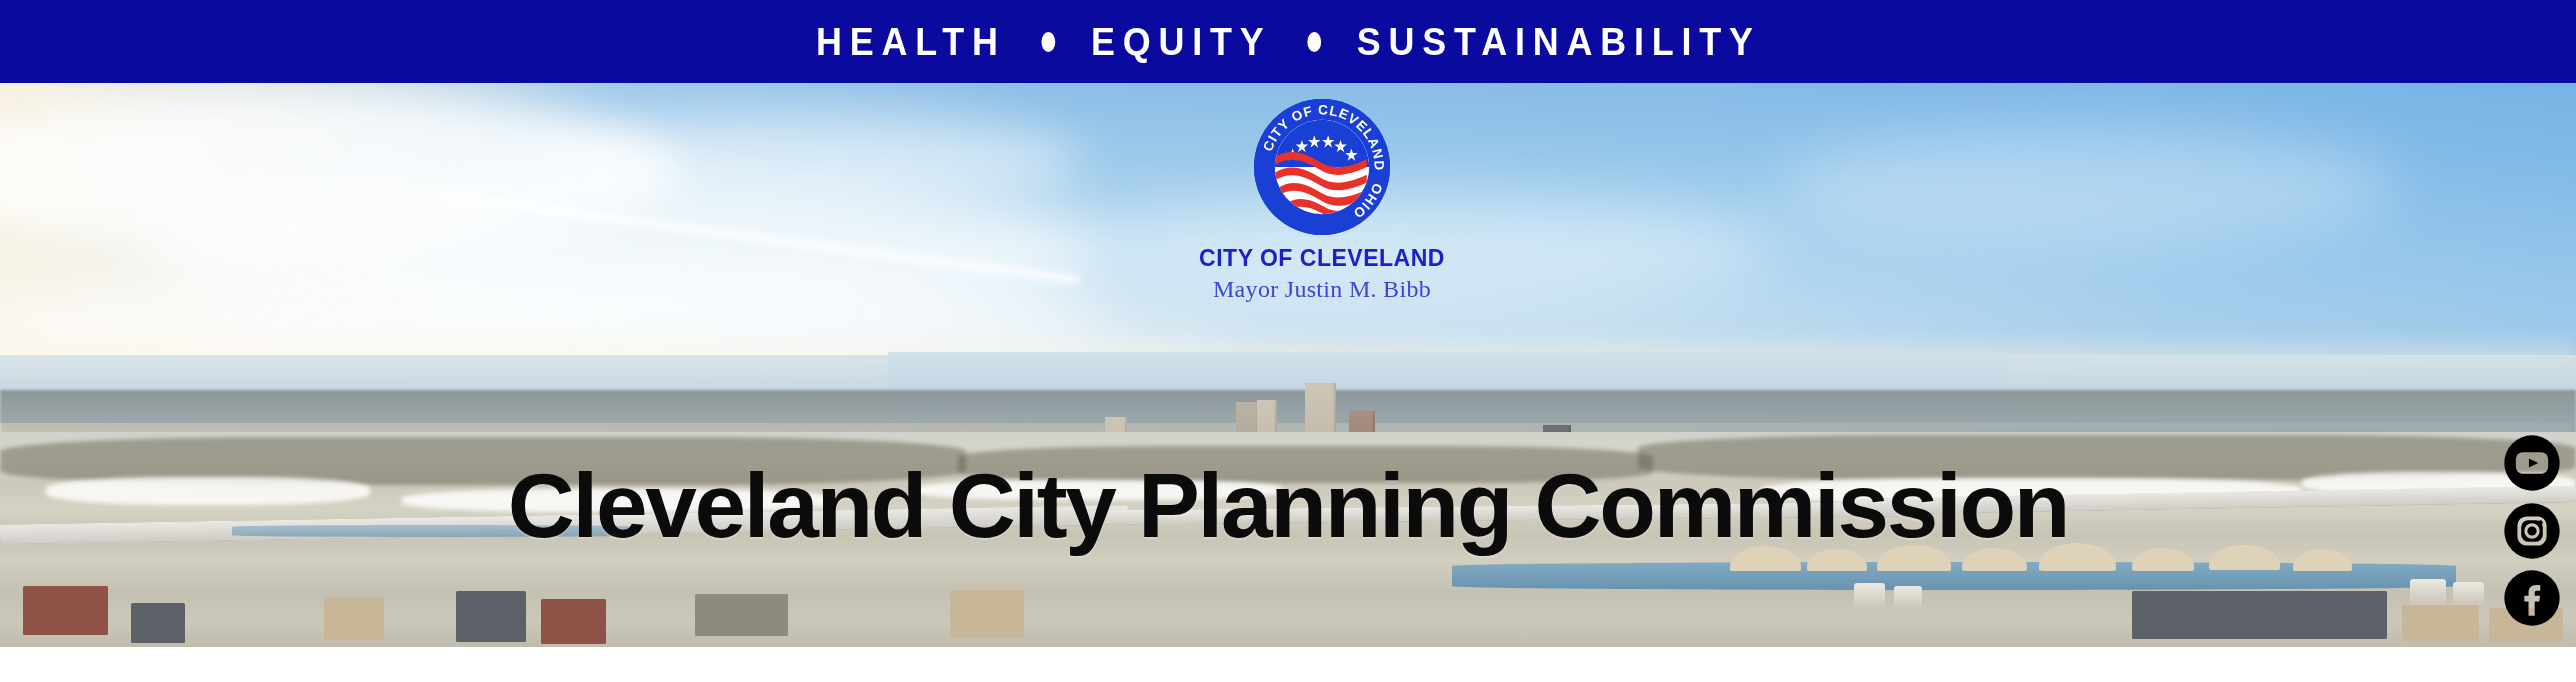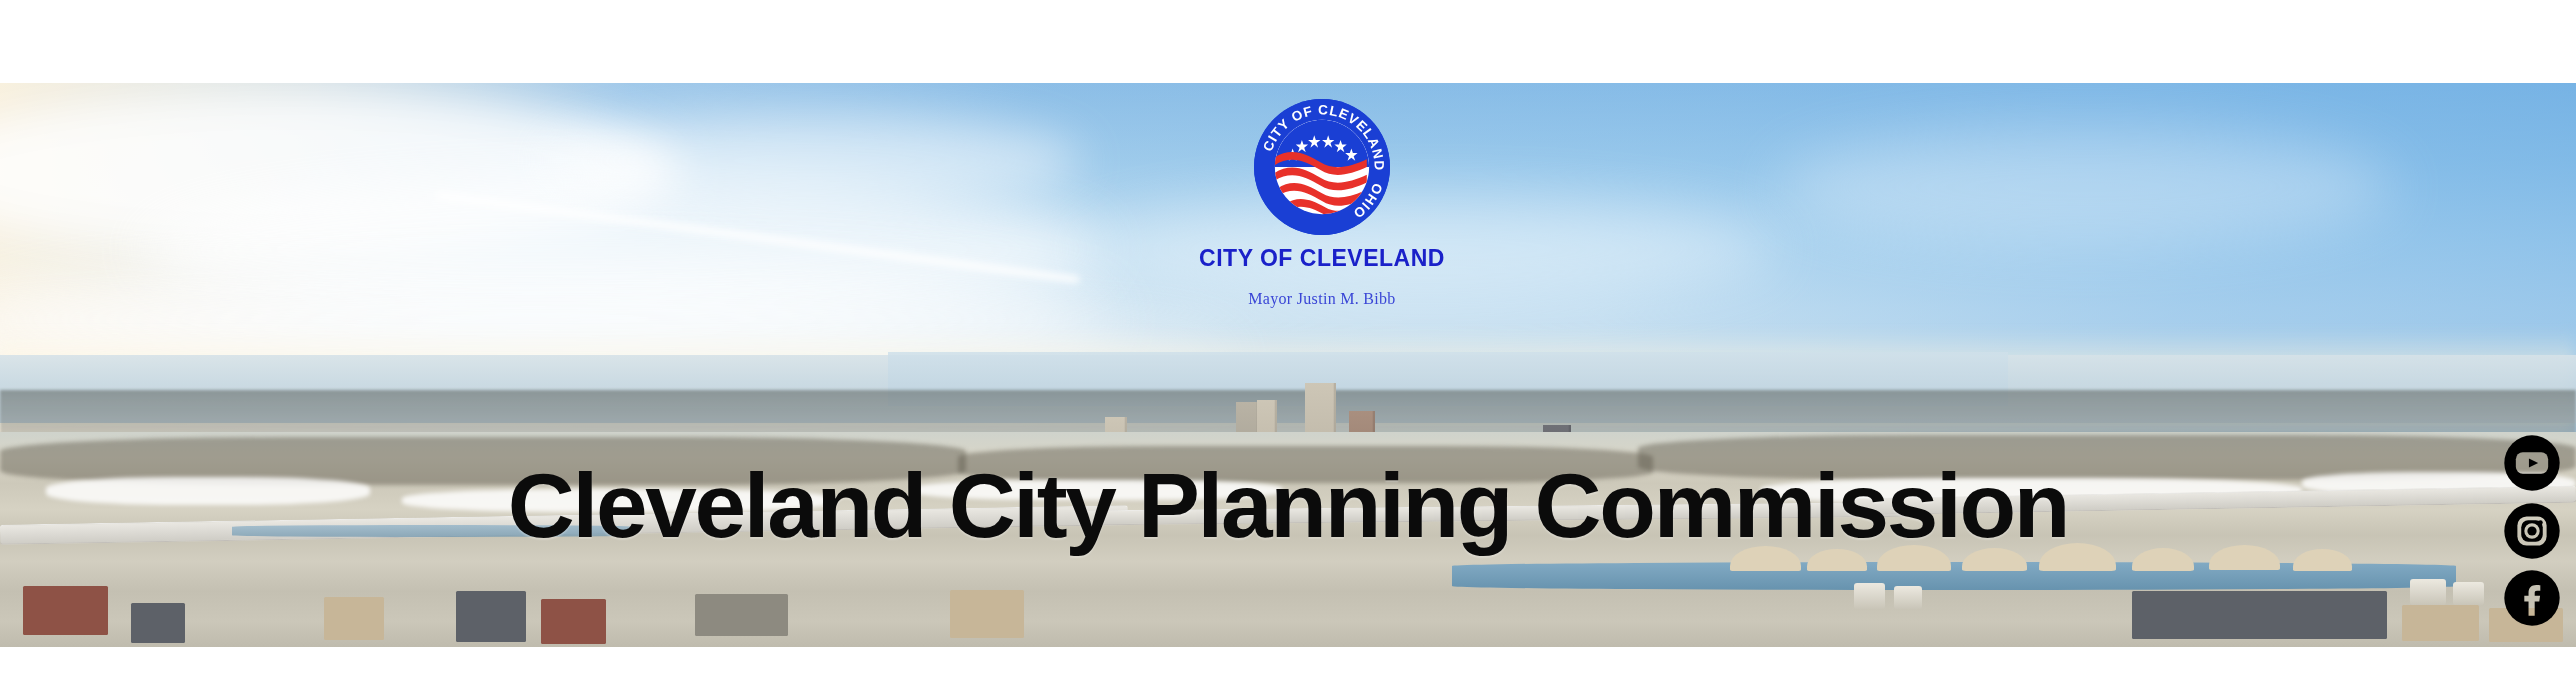--- a/index.html
+++ b/index.html
@@ -248,24 +248,24 @@
     margin-top:10.8px;
     color:#1a21c9;
     font-family:"Liberation Sans", sans-serif;
     font-weight:bold;
     font-size:23px;
     letter-spacing:0.5px;
     margin-left:68px;
     line-height:1.05;
   }
   .mayor{
-    margin-top:20px;
+    margin-top:6px;
     color:#3a46d6;
     font-family:"Liberation Serif", serif;
-    font-size:16px;
+    font-size:24px;
     letter-spacing:0.3px;
     margin-left:68px;
   }
 
   
   .hero-title{
     position:absolute;
     left:0; top:460px;
     width:2576px;
     text-align:center;
@@ -307,20 +307,29 @@
     width:2576px; height:36px;
     background:#ffffff;
     z-index:35;
   }
 </style>
 </head>
 <body>
 
 <div class="page">
 
+  <div class="tagline-bar">
+    <div class="tagline">
+      <span class="word">HEALTH</span>
+      <span class="dot"></span>
+      <span class="word">EQUITY</span>
+      <span class="dot"></span>
+      <span class="word">SUSTAINABILITY</span>
+    </div>
+  </div>
 
   <div class="hero">
 
     <div class="sky"></div>
     <div class="cloud cl1"></div>
     <div class="cloud cl2"></div>
     <div class="cloud cl3"></div>
     <div class="cloud cl4"></div>
     <div class="cloud cl5"></div>
     <div class="cloud cl6"></div>

